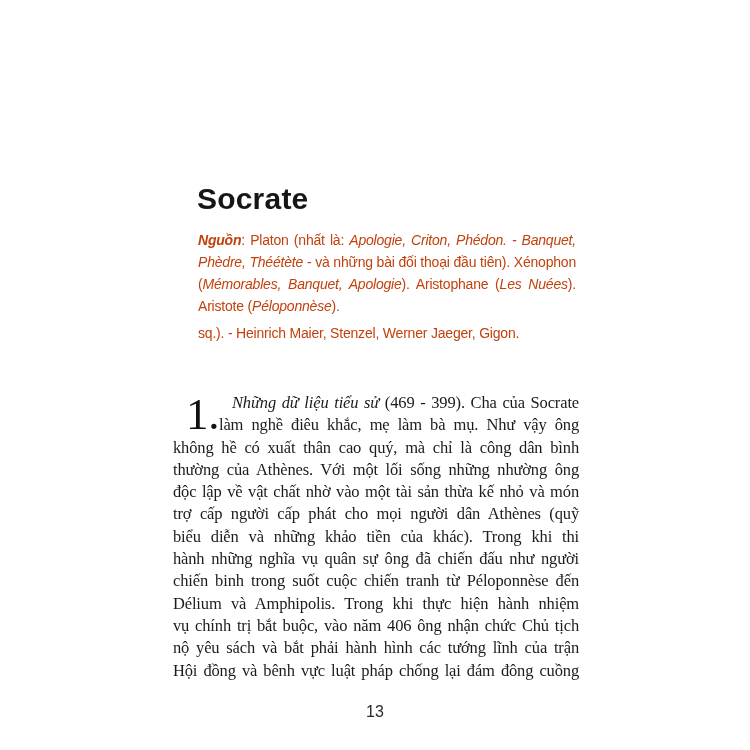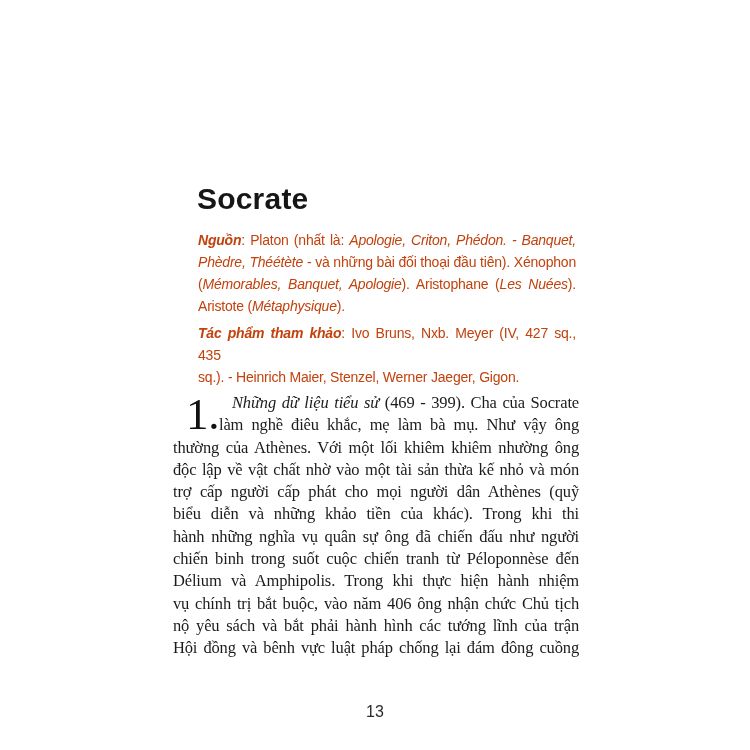--- a/index.html
+++ b/index.html
@@ -42,34 +42,34 @@
 <body>
 
 <div class="page">
 
   <h1 class="title">Socrate</h1>
 
   <div class="sans-block sources">
       <div class="line just"><span class="bi">Nguồn</span><span>: Platon (nhất là: </span><span class="i">Apologie, Criton, Phédon. - Banquet,</span></div>
       <div class="line just"><span class="i">Phèdre, Théétète</span><span> - và những bài đối thoại đầu tiên). Xénophon</span></div>
       <div class="line just"><span>(</span><span class="i">Mémorables, Banquet, Apologie</span><span>). Aristophane (</span><span class="i">Les Nuées</span><span>).</span></div>
-      <div class="line"><span>Aristote (</span><span class="i">Métaphysique</span><span>).</span></div>
+      <div class="line"><span>Aristote (</span><span class="i">Péloponnèse</span><span>).</span></div>
     </div>
 
   <div class="sans-block references">
-      <div class="line just"><span class="bi">Tác phẩm tham khảo</span><span>: Ivo Bruns, Nxb. Meyer (IV, 427 sq., 435</span></div>
       <div class="line"><span>sq.). - Heinrich Maier, Stenzel, Werner Jaeger, Gigon.</span></div>
     </div>
 
   <div class="body-text">
     <div class="drop-cap">1.</div>
     <div>
         <div class="line just" style="padding-left: 59px;"><span class="i">Những dữ liệu tiểu sử</span><span> (469 - 399). Cha của Socrate</span></div>
         <div class="line just" style="padding-left: 46px;"><span>làm nghề điêu khắc, mẹ làm bà mụ. Như vậy ông</span></div>
-        <div class="line just"><span>thường của Athènes. Với một lối khiêm khiêm nhường ông</span></div>
+        <div class="line just"><span>không hề có xuất thân cao quý, mà chỉ là công dân bình</span></div>
+        <div class="line just"><span>thường của Athènes. Với một lối sống những nhường ông</span></div>
         <div class="line just"><span>độc lập về vật chất nhờ vào một tài sản thừa kế nhỏ và món</span></div>
         <div class="line just"><span>trợ cấp người cấp phát cho mọi người dân Athènes (quỹ</span></div>
         <div class="line just"><span>biểu diễn và những khảo tiền của khác). Trong khi thi</span></div>
         <div class="line just"><span>hành những nghĩa vụ quân sự ông đã chiến đấu như người</span></div>
         <div class="line just"><span>chiến binh trong suốt cuộc chiến tranh từ Péloponnèse đến</span></div>
         <div class="line just"><span>Délium và Amphipolis. Trong khi thực hiện hành nhiệm</span></div>
         <div class="line just"><span>vụ chính trị bắt buộc, vào năm 406 ông nhận chức Chủ tịch</span></div>
         <div class="line just"><span>nộ yêu sách và bắt phải hành hình các tướng lĩnh của trận</span></div>
         <div class="line just"><span>Hội đồng và bênh vực luật pháp chống lại đám đông cuồng</span></div>
       </div>

